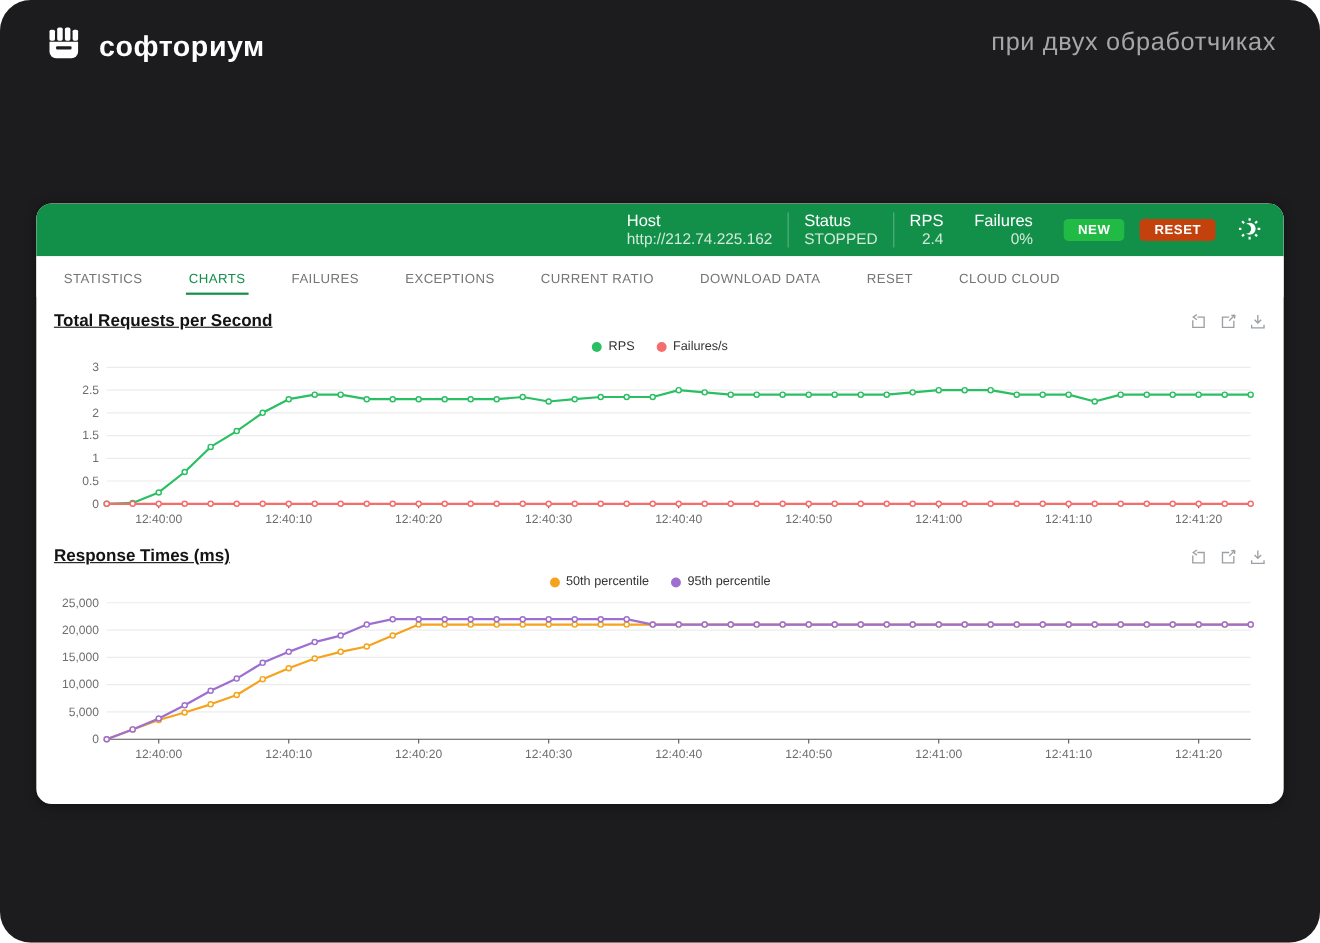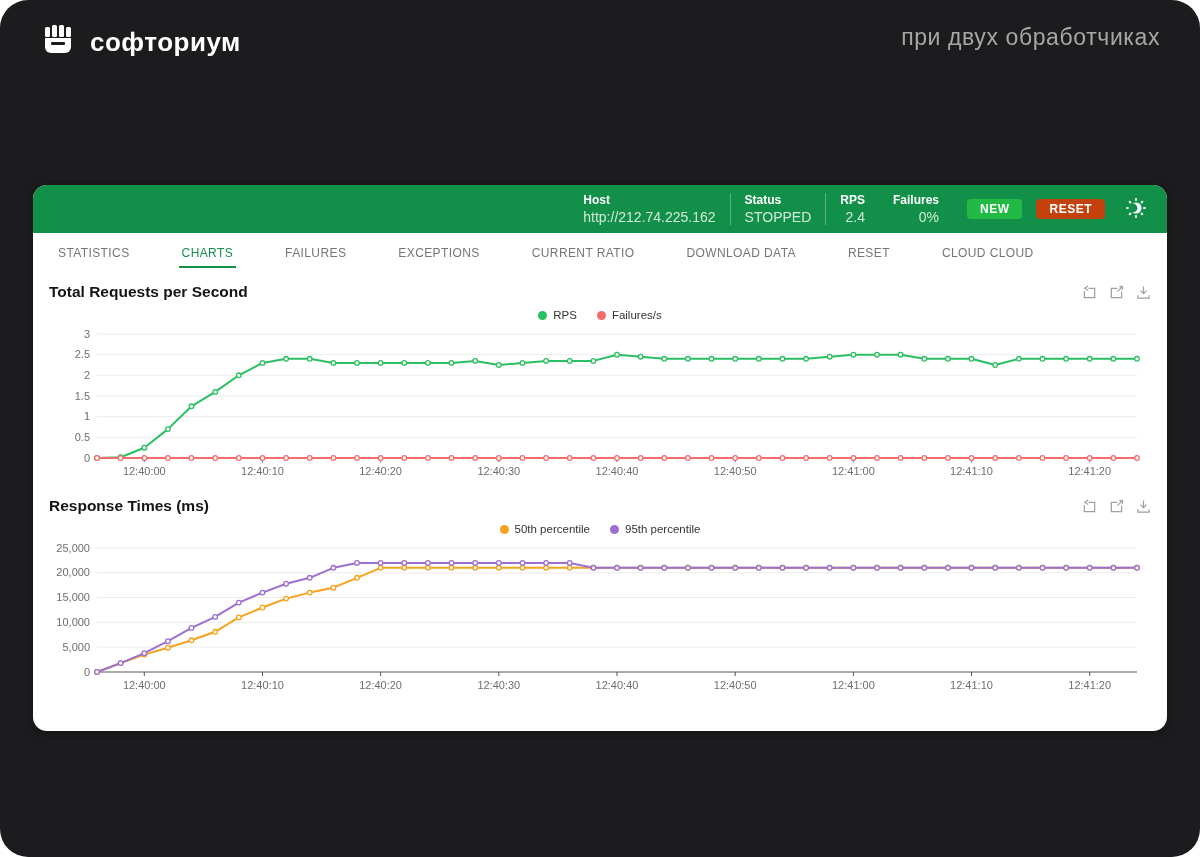--- a/index.html
+++ b/index.html
@@ -10,36 +10,36 @@
   .brand-text{color:#ffffff;font-size:26px;font-weight:bold;letter-spacing:0.5px;}
   .subtitle{text-align:right;font-size:23px;color:#a6a6a6;line-height:30px;letter-spacing:0.6px;}
   
   .card{position:absolute;left:33px;top:185px;width:1134px;height:546px;background:#ffffff;border-radius:14px;overflow:hidden;box-shadow:0 2px 10px rgba(0,0,0,0.35);}
   
   .locust-header{height:48px;background:#12904a;display:flex;align-items:center;padding:0 14px 0 16px;}
   .logo{display:flex;align-items:center;gap:10px;}
   .locust-title{color:#ffffff;font-weight:bold;font-size:20px;letter-spacing:1.2px;}
   .header-stats{margin-left:auto;display:flex;align-items:center;}
   .stat{padding:0 14px;}
-  .stat .lbl{font-size:12px;font-weight:bold;color:#ffffff;line-height:15px;}
+  .stat .lbl{font-size:15px;font-weight:normal;color:#ffffff;line-height:15px;}
   .stat .val{font-size:14px;color:#d3ead9;line-height:15px;margin-top:2px;text-align:right;}
   .stat.center{text-align:center;}
   .divider{width:1px;height:32px;background:rgba(255,255,255,0.30);}
   .hbtn{color:#fff;font-weight:bold;font-size:12px;letter-spacing:0.5px;border:none;border-radius:4px;padding:3px 13px;margin-left:14px;cursor:pointer;font-family:"Liberation Sans",sans-serif;}
   .btn-new{background:#21ba45;}
   .btn-reset{background:#c2410c;}
   .theme-btn{margin-left:18px;margin-right:4px;background:none;border:none;cursor:pointer;padding:2px;}
   
-  .tab-bar{display:flex;gap:46px;padding:0 22px;height:37px;align-items:center;background:#fff;}
+  .tab-bar{display:flex;gap:36px;padding:0 22px;height:37px;align-items:center;background:#fff;}
   .tab{font-size:12px;color:#757575;letter-spacing:0.4px;padding:10px 3px 6px;border-bottom:2px solid transparent;cursor:pointer;white-space:nowrap;}
   .tab.active{color:#12904a;border-bottom-color:#12904a;}
   
   .chart-section{padding:10px 16px 0;}
   .chart-head{display:flex;justify-content:space-between;align-items:center;height:24px;}
-  .chart-title{font-size:15.5px;font-weight:bold;color:#141414;}
+  .chart-title{font-size:15.5px;font-weight:bold;color:#141414;text-decoration:underline;}
   .toolbox{display:flex;gap:12px;align-items:center;}
   .toolbox span{display:inline-flex;cursor:pointer;}
   .legend{display:flex;justify-content:center;gap:20px;align-items:center;height:22px;font-size:11.5px;color:#333;}
   .legend-item{display:flex;align-items:center;gap:6px;cursor:pointer;}
   .legend-dot{width:9px;height:9px;border-radius:50%;}
   svg.chart{display:block;width:100%;height:158px;}
 </style>
 </head>
 <body>
 

